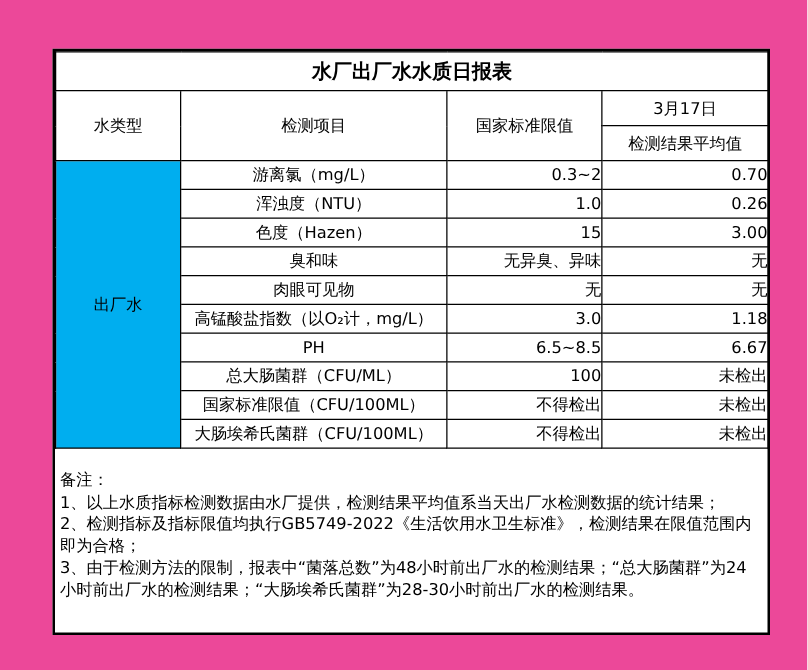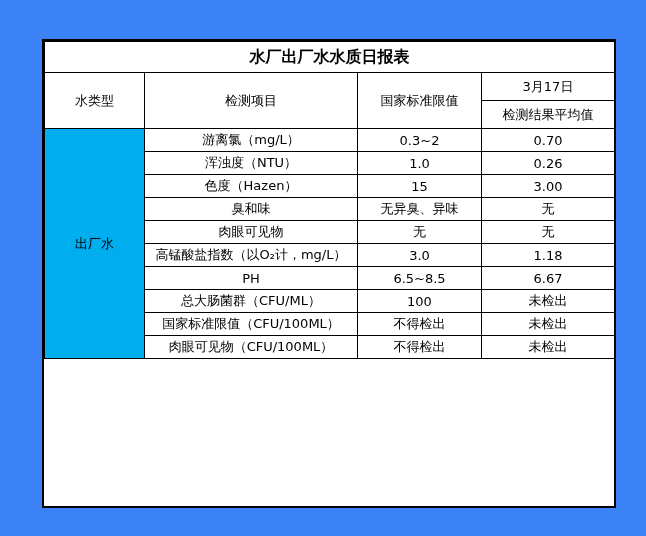--- a/index.html
+++ b/index.html
@@ -6,21 +6,21 @@
     margin: 0;
     padding: 0;
     background: #ffffff;
     font-family: "DejaVu Sans", "Liberation Sans", sans-serif;
     color: #000000;
   }
   .page {
     position: relative;
     width: 646px;
     height: 536px;
-    background: #3b82f6;
+    background: #ec4899;
     overflow: hidden;
   }
   .sheet {
     position: absolute;
     left: 42px;
     top: 39px;
     width: 574px;
     height: 469px;
     box-sizing: border-box;
     border: 2px solid #000000;
@@ -63,21 +63,21 @@
   td.watertype-cell {
     text-align: center;
     vertical-align: middle;
     font-size: 13px;
   }
   td.item-cell {
     text-align: center;
     padding-left: 3px;
   }
   td.limit-cell, td.result-cell {
-    text-align: center;
+    text-align: right;
   }
   .notes {
     box-sizing: border-box;
     padding: 17px 5px 0 4px;
     font-size: 13px;
     line-height: 17.5px;
     text-align: left;
   }
   .notes p {
     margin: 0;
@@ -152,22 +152,28 @@
         <td class="item-cell">总大肠菌群（CFU/ML）</td>
         <td class="limit-cell">100</td>
         <td class="result-cell">未检出</td>
       </tr>
       <tr class="data-row">
         <td class="item-cell">国家标准限值（CFU/100ML）</td>
         <td class="limit-cell">不得检出</td>
         <td class="result-cell">未检出</td>
       </tr>
       <tr class="data-row">
-        <td class="item-cell">肉眼可见物（CFU/100ML）</td>
+        <td class="item-cell">大肠埃希氏菌群（CFU/100ML）</td>
         <td class="limit-cell">不得检出</td>
         <td class="result-cell">未检出</td>
       </tr>
     </tbody>
       </table>
 
+    <div class="notes">
+      <p>备注：</p>
+      <p>1、以上水质指标检测数据由水厂提供，检测结果平均值系当天出厂水检测数据的统计结果；</p>
+      <p>2、检测指标及指标限值均执行GB5749-2022《生活饮用水卫生标准》，检测结果在限值范围内即为合格；</p>
+      <p>3、由于检测方法的限制，报表中“菌落总数”为48小时前出厂水的检测结果；“总大肠菌群”为24小时前出厂水的检测结果；“大肠埃希氏菌群”为28-30小时前出厂水的检测结果。</p>
+    </div>
 
   </div>
 </div>
 
 </body></html>

